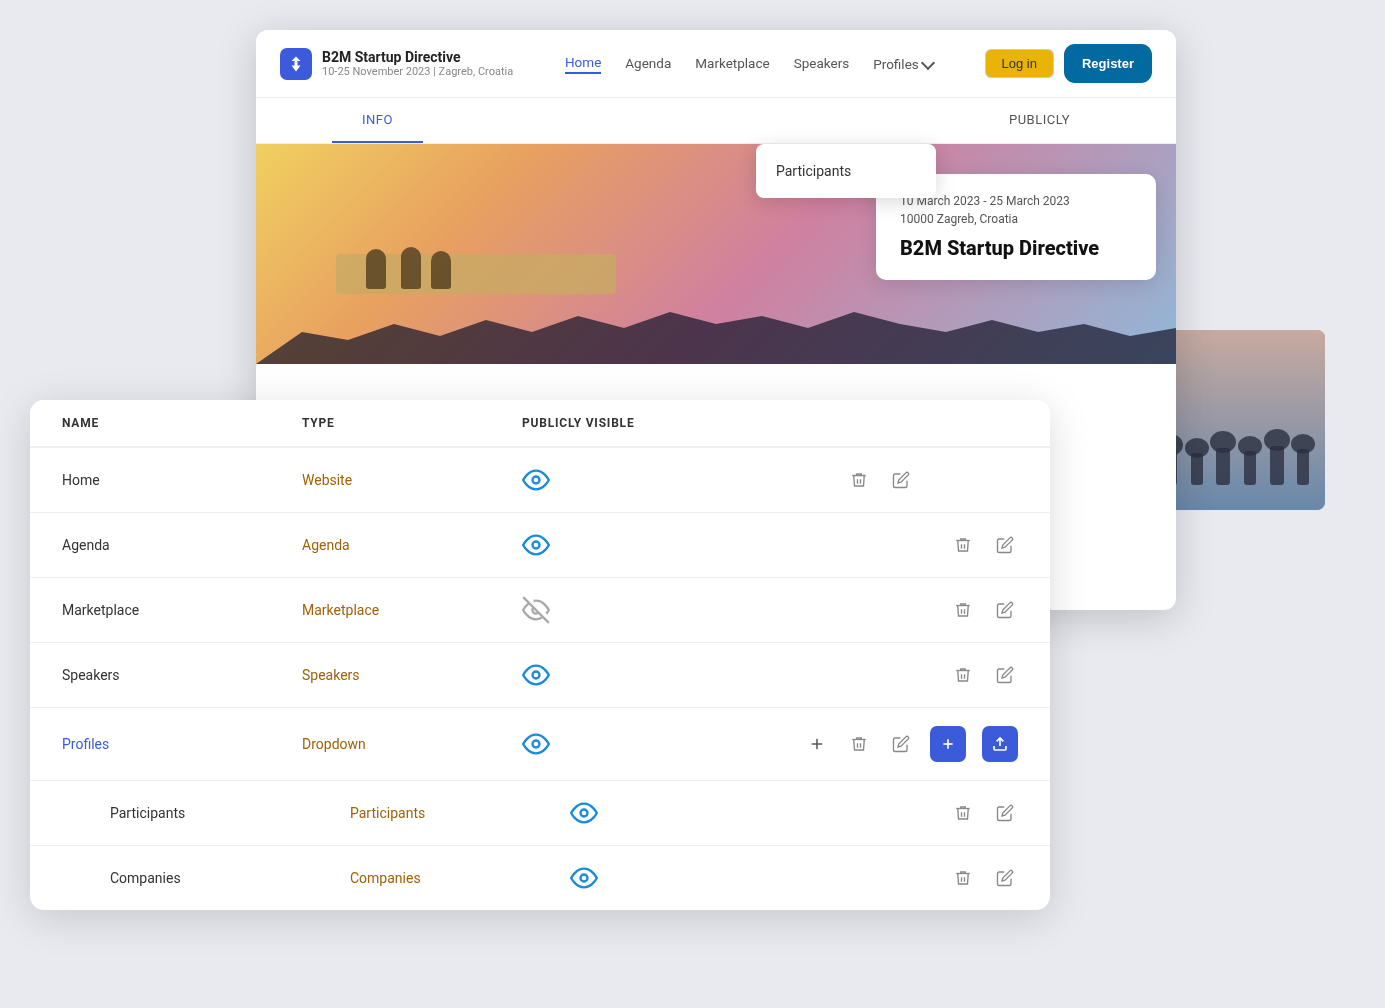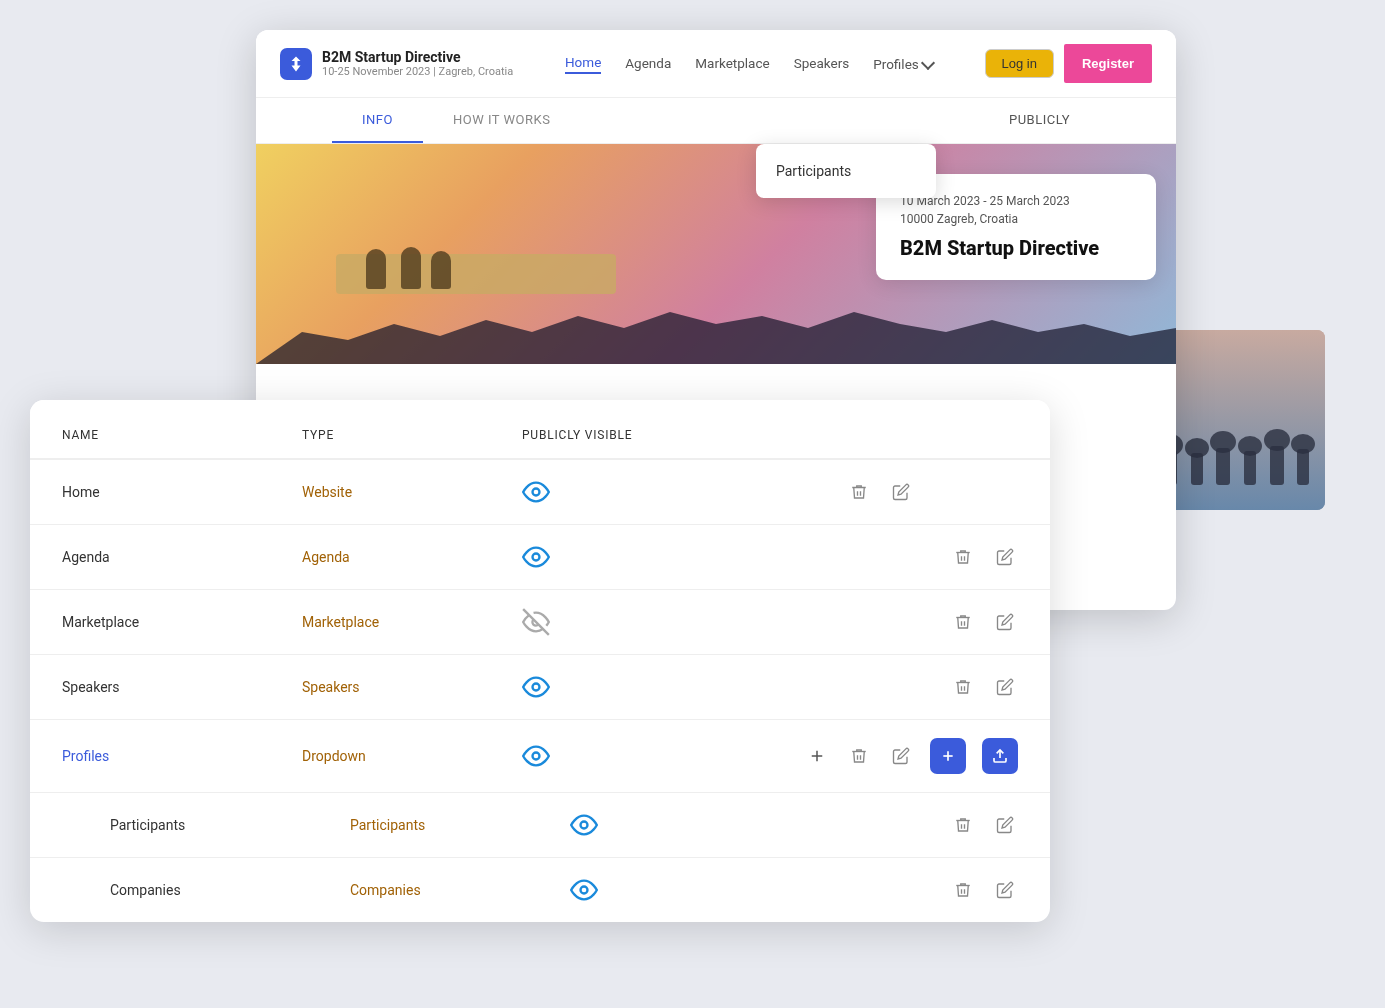--- a/index.html
+++ b/index.html
@@ -102,25 +102,25 @@
       border: 1px solid #ccc;
       background: #eab308;
       padding: 6px 16px;
       border-radius: 6px;
       font-size: 13px;
       color: #333;
       cursor: pointer;
     }
 
     .btn-register {
-      background: #ec4899;
+      background: #0369a1;
       color: #fff;
       border: none;
       padding: 12px 18px;
-      border-radius: 2px;
+      border-radius: 11px;
       font-size: 13px;
       cursor: pointer;
       font-weight: 600;
     }
 
     
     .sub-nav {
       display: flex;
       padding: 0 76px;
       border-bottom: 1px solid #eee;
@@ -242,25 +242,24 @@
     .table-header {
       display: grid;
       grid-template-columns: 240px 220px 250px 1fr;
       padding: 16px 32px;
       border-bottom: 2px solid #eee;
       background: #fff;
     }
 
     .table-header-cell {
       font-size: 12px;
-      font-weight: 400;
+      font-weight: 700;
       color: #333;
       letter-spacing: 0.8px;
       text-transform: uppercase;
-      margin-top: 12px;
     }
 
     .table-row {
       display: grid;
       grid-template-columns: 240px 220px 250px 1fr;
       padding: 18px 32px;
       border-bottom: 1px solid #eee;
       align-items: center;
     }
 
@@ -412,21 +411,20 @@
     </div>
 
     <div class="nav-actions">
       <button class="btn-login">Log in</button>
       <button class="btn-register">Register</button>
     </div>
   </div>
 
   <div class="sub-nav">
     <div class="sub-nav-tab active">INFO</div>
-    <div class="sub-nav-tab">HOW IT WORKS</div>
     <div class="sub-nav-tab contact">PUBLICLY</div>
 
     <div class="dropdown-menu">
       <div class="dropdown-item">Participants</div>
     </div>
   </div>
 
   <div class="hero-image">
     <div style="position:absolute;top:0;left:0;right:0;bottom:0;background:linear-gradient(135deg,#f0d060 0%,#e8a060 25%,#d080a0 55%,#90b8d8 100%);"></div>
     <div class="stage-platform"></div>

